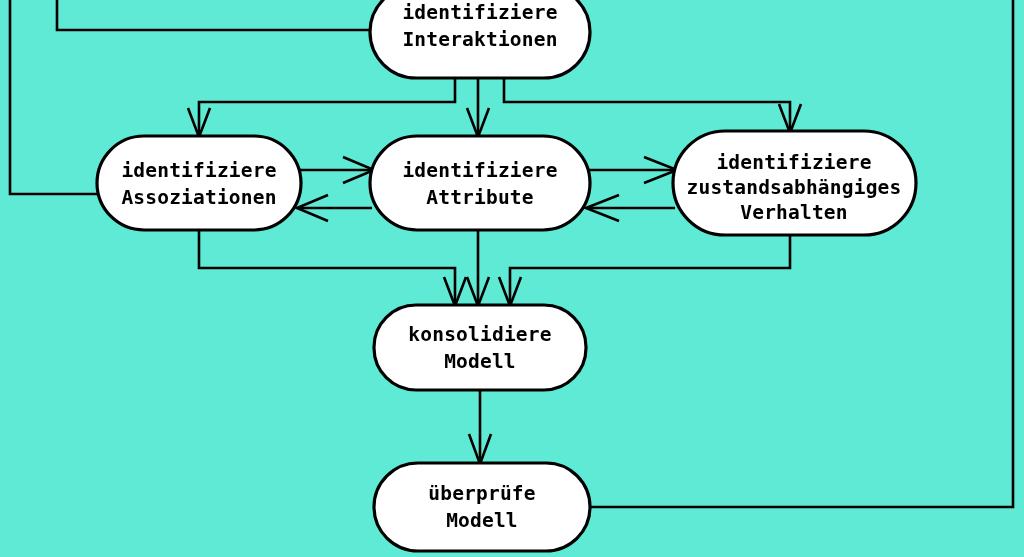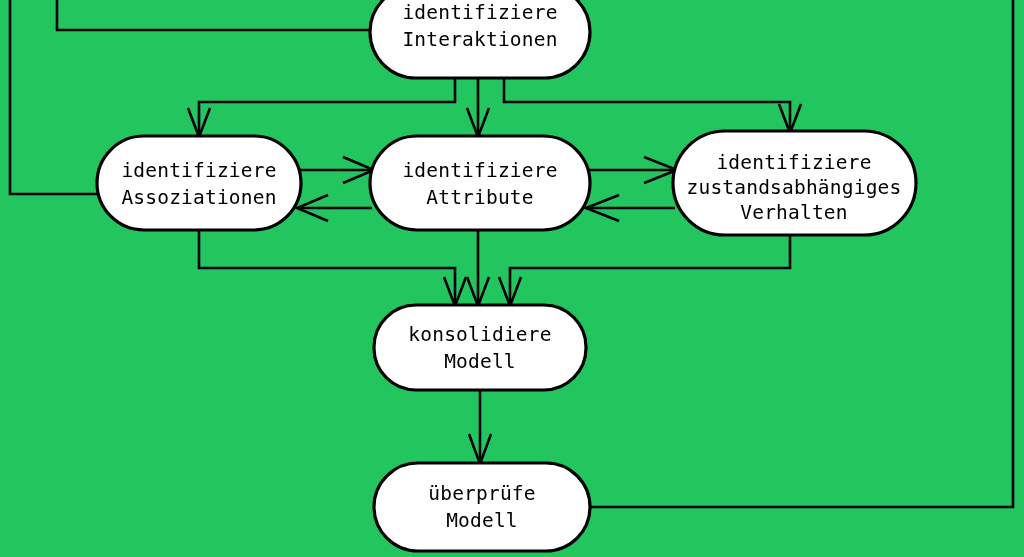--- a/index.html
+++ b/index.html
@@ -4,23 +4,24 @@
 <style>
   html, body {
     margin: 0;
     padding: 0;
     background: #ffffff;
   }
   #diagram-root {
     position: relative;
     width: 1024px;
     height: 557px;
-    background: #22c55e;
+    background: #5eead4;
     overflow: hidden;
     font-family: "DejaVu Sans Mono", "Liberation Mono", monospace;
+    font-weight: bold;
   }
   svg#flow {
     display: block;
     width: 1024px;
     height: 557px;
   }
   .node-shape {
     fill: #ffffff;
     stroke: #000000;
     stroke-width: 3.2;

